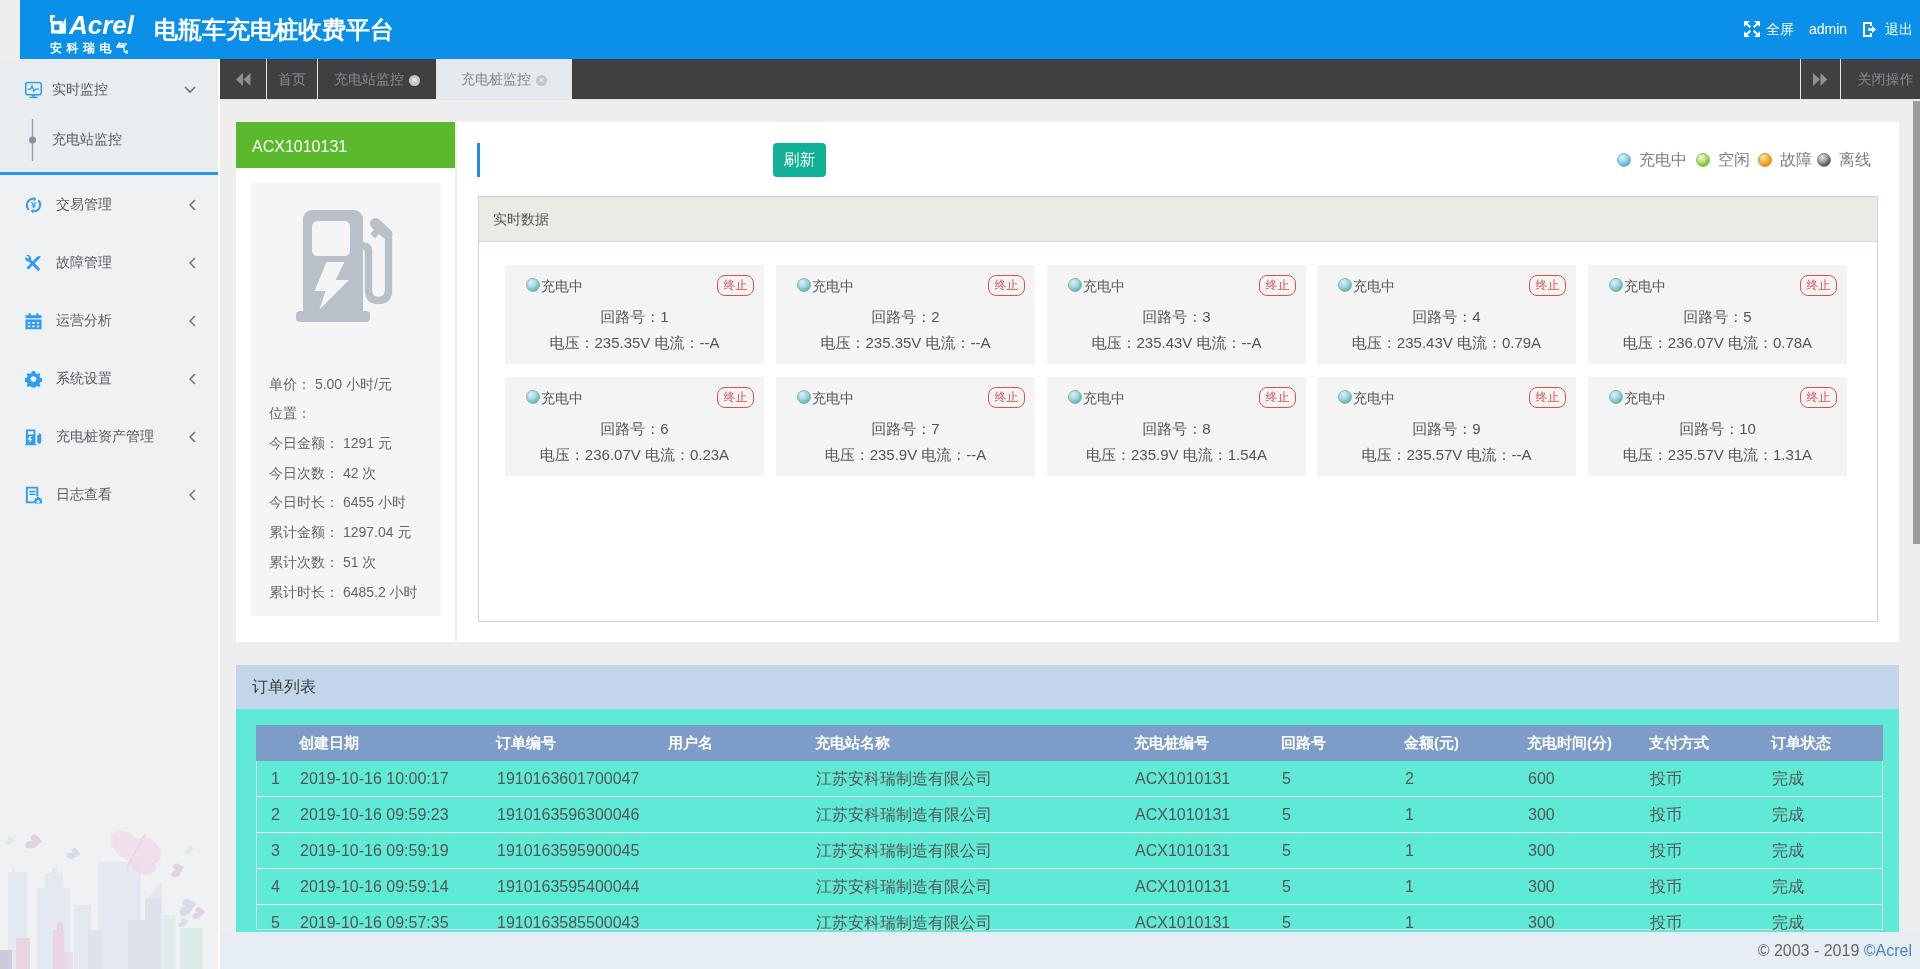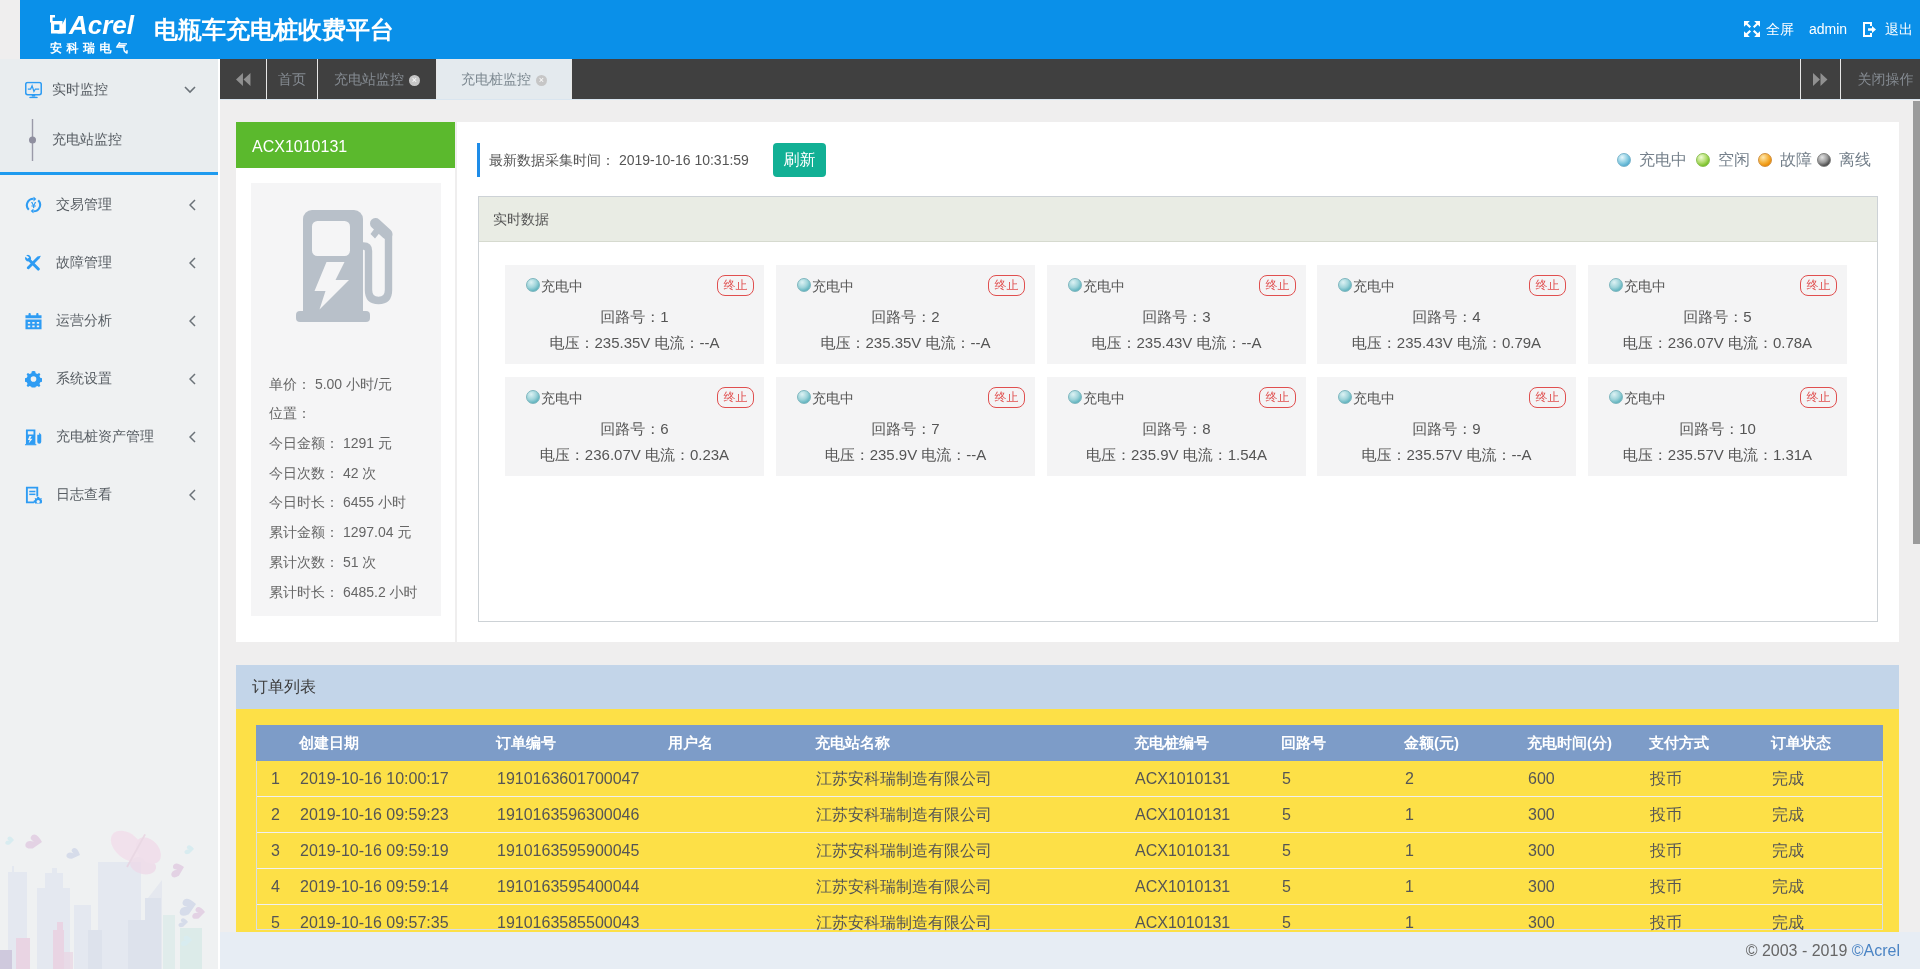--- a/index.html
+++ b/index.html
@@ -54,29 +54,29 @@
 
   .card { position:absolute; width:259px; height:99px; background:#f4f4f5; }
   .card .cb { position:absolute; left:21px; top:13px; }
   .card .cs { position:absolute; left:36px; top:14px; font-size:14px; color:#555; line-height:15px; }
   .card .stop { position:absolute; right:10px; top:10px; width:37px; height:21px; border:1.5px solid #e04f4f; border-radius:8px; color:#e04f4f; font-size:12px; text-align:center; line-height:18px; }
   .card .l1 { position:absolute; left:0; top:43px; width:100%; text-align:center; font-size:15px; color:#555; }
   .card .l2 { position:absolute; left:0; top:69px; width:100%; text-align:center; font-size:15px; color:#555; }
 
   
   #obar { position:absolute; left:236px; top:665px; width:1663px; height:44px; background:#c3d5e9; color:#3c3c3c; font-size:16px; line-height:44px; padding-left:16px; }
-  #osec { position:absolute; left:236px; top:709px; width:1663px; height:223px; background:#fde047; }
+  #osec { position:absolute; left:236px; top:709px; width:1663px; height:223px; background:#5eead4; }
   #otable { position:absolute; left:20px; top:16px; width:1627px; height:205px; border:1px solid #d9dee3; border-top:none; }
   #othead { position:absolute; left:-1px; top:0; width:1627px; height:36px; background:#7d9cc8; }
   .th { position:absolute; top:0; height:36px; line-height:36px; color:#fff; font-size:15px; font-weight:bold; }
   .row { position:absolute; left:0; width:1625px; height:36px; border-bottom:1px solid #f0f0f0; }
   .td { position:absolute; top:0; height:35px; line-height:35px; color:#555; font-size:16px; }
 
   
-  #footer { position:absolute; left:220px; top:932px; width:1700px; height:37px; background:#e7edf4; font-size:16px; color:#666; line-height:37px; text-align:right; padding-right:20px; }
+  #footer { position:absolute; left:220px; top:932px; width:1700px; height:37px; background:#e7edf4; font-size:16px; color:#666; line-height:37px; text-align:right; padding-right:8px; }
   #footer b { color:#4b84c4; font-weight:normal; }
   #sthumb { position:absolute; left:1913px; top:101px; width:7px; height:443px; background:#9b9b9b; }
 </style>
 </head>
 <body>
 
 <div id="hdr">
   <svg class="abs" style="left:29px;top:15px" width="18" height="24" viewBox="0 0 18 24" fill="#fff">
     <path d="M1 0 h5 v2.6 h-2.4 v5 h-2.6 z"></path>
     <path d="M17.5 0 V19 H7.5 Z" stroke="#0a90e9" stroke-width="1.2"></path>
@@ -287,21 +287,20 @@
     <div class="stat" style="top:280px">今日次数：&nbsp;42 次</div>
     <div class="stat" style="top:309px">今日时长：&nbsp;6455 小时</div>
     <div class="stat" style="top:339px">累计金额：&nbsp;1297.04 元</div>
     <div class="stat" style="top:369px">累计次数：&nbsp;51 次</div>
     <div class="stat" style="top:399px">累计时长：&nbsp;6485.2 小时</div>
   </div>
 </div>
 
 <div id="rpanel">
   <div id="bluebar"></div>
-  <div id="rtime">最新数据采集时间：&nbsp;2019-10-16 10:31:59</div>
   <div id="btn-refresh">刷新</div>
   <div class="legend" style="left:1160px"><span class="ball ball-blue"></span>充电中</div>
   <div class="legend" style="left:1239px"><span class="ball ball-green"></span>空闲</div>
   <div class="legend" style="left:1301px"><span class="ball ball-orange"></span>故障</div>
   <div class="legend" style="left:1360px"><span class="ball ball-dark"></span>离线</div>
   <div id="rtbox">
     <div id="rtbox-hd">实时数据</div>
     <div class="card" style="left:26px;top:68px">
         <span class="ball ball-teal cb"></span>
         <div class="cs">充电中</div>

